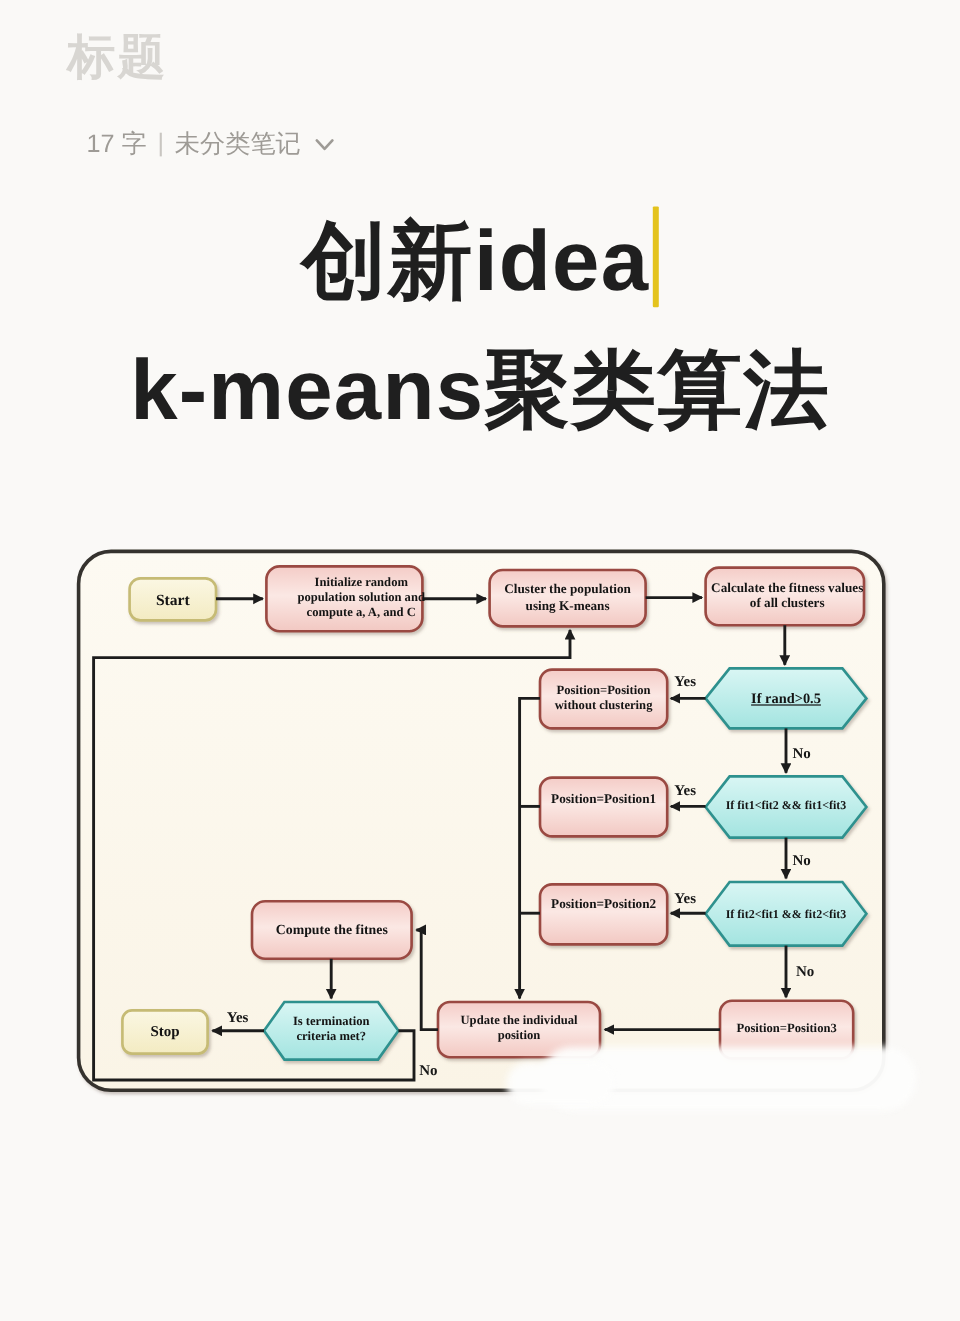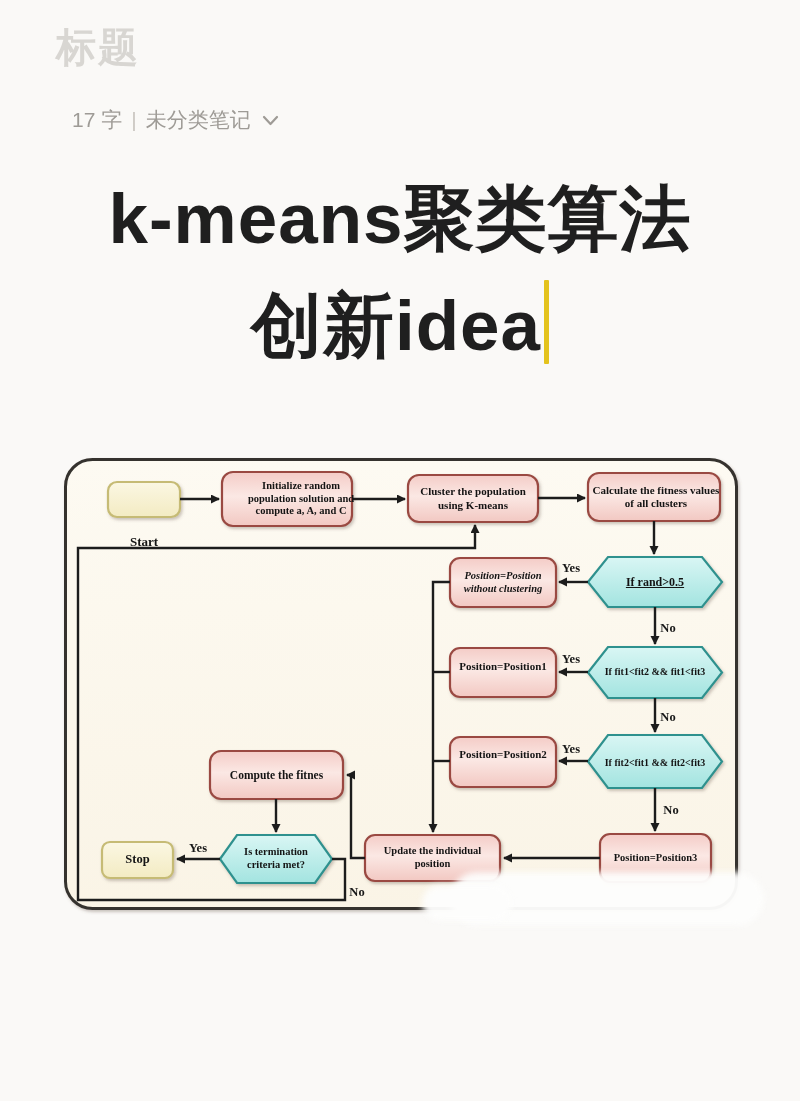--- a/index.html
+++ b/index.html
@@ -43,22 +43,22 @@
   <div class="meta-row">
     <span>17 字</span>
     <span class="meta-divider">|</span>
     <span>未分类笔记</span>
     <svg class="chevron-svg" width="17" height="11" viewBox="0 0 17 11">
       <polyline points="2,2 8.5,9 15,2" fill="none" stroke="#9e9b96" stroke-width="2.2" stroke-linecap="round" stroke-linejoin="round"></polyline>
     </svg>
   </div>
 
   <div class="note-title">
+    <div><span>创新idea</span><span class="text-cursor"></span></div>
     <div>k-means聚类算法</div>
-    <div><span>创新idea</span><span class="text-cursor"></span></div>
   </div>
 
   <div class="flowchart">
     <svg class="layer" width="674" height="452" viewBox="0 0 674 452">
       <defs>
         <linearGradient id="pinkGrad" x1="0" y1="0" x2="0" y2="1">
           <stop offset="0%" stop-color="#f4ccc7"></stop>
             <stop offset="45%" stop-color="#fbe8e4"></stop>
             <stop offset="100%" stop-color="#f2c8c2"></stop>
         </linearGradient>
@@ -117,26 +117,26 @@
         <line x1="386" y1="214" x2="369" y2="214"></line>
         <line x1="386" y1="303" x2="369" y2="303"></line>
         <polyline points="386,124 369,124 369,374" marker-end="url(#ah)"></polyline>
         <polyline points="301,400 287,400 287,317 283,317" marker-end="url(#ah)"></polyline>
         <line x1="212" y1="341" x2="212" y2="374" marker-end="url(#ah)"></line>
         <line x1="156" y1="401" x2="113" y2="401" marker-end="url(#ah)"></line>
         <polyline points="268,401 281,401 281,442 14,442 14,90 411,90 411,67" marker-end="url(#ah)"></polyline>
       </g>
     </svg>
 
-    <div class="fc-label" style="left:44px;top:24px;width:72px;height:35px;font-size:13px;margin-top:42px;">Start</div>
+    <div class="fc-label" style="left:44px;top:24px;width:72px;height:35px;font-size:13px;">Start</div>
     <div class="fc-label" style="left:174px;top:14px;width:126px;height:54px;font-size:10.5px;">Initialize random population solution and compute a, A, and C</div>
     <div class="fc-label" style="left:346px;top:17px;width:126px;height:47px;font-size:11px;">Cluster the population using K-means</div>
     <div class="fc-label" style="left:526px;top:15px;width:132px;height:48px;font-size:11px;">Calculate the fitness values of all clusters</div>
     <div class="fc-label nowrap" style="left:524px;top:99px;width:134px;height:50px;font-size:12px;text-decoration:underline;">If rand&gt;0.5</div>
-    <div class="fc-label" style="left:389px;top:100px;width:100px;height:49px;font-size:10.5px;font-style:italic;">Position=Position without clustering</div>
+    <div class="fc-label" style="left:389px;top:100px;width:100px;height:49px;font-size:10.5px;">Position=Position without clustering</div>
     <div class="fc-label nowrap" style="left:524px;top:189px;width:134px;height:51px;font-size:10px;">If fit1&lt;fit2 &amp;&amp; fit1&lt;fit3</div>
     <div class="fc-label nowrap" style="left:386px;top:190px;width:106px;height:37px;font-size:11px;">Position=Position1</div>
     <div class="fc-label nowrap" style="left:524px;top:277px;width:134px;height:56px;font-size:10px;">If fit2&lt;fit1 &amp;&amp; fit2&lt;fit3</div>
     <div class="fc-label nowrap" style="left:386px;top:279px;width:106px;height:36px;font-size:11px;">Position=Position2</div>
     <div class="fc-label nowrap" style="left:536px;top:376px;width:111px;height:48px;font-size:10.5px;">Position=Position3</div>
     <div class="fc-label nowrap" style="left:146px;top:293px;width:133px;height:48px;font-size:11.5px;">Compute the fitnes</div>
     <div class="fc-label" style="left:306px;top:377px;width:125px;height:46px;font-size:10.5px;">Update the individual position</div>
     <div class="fc-label" style="left:166px;top:377px;width:92px;height:48px;font-size:10.5px;">Is termination criteria met?</div>
     <div class="fc-label" style="left:38px;top:384px;width:71px;height:36px;font-size:12.5px;">Stop</div>
 

